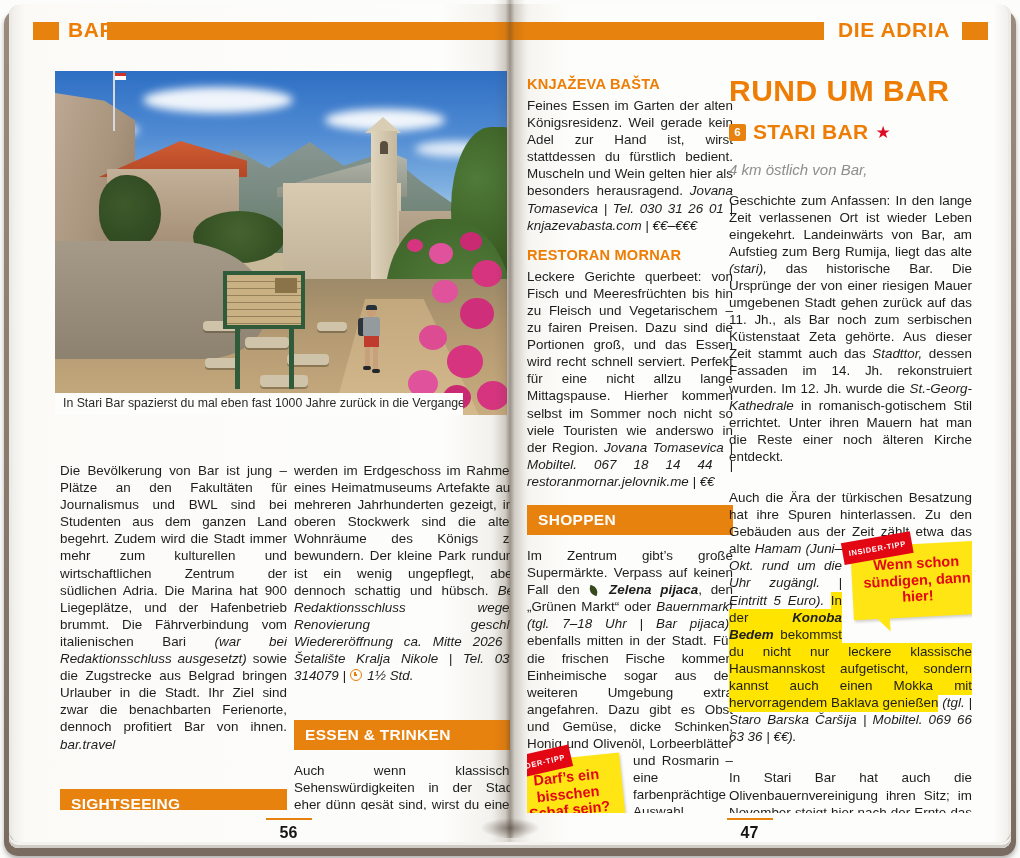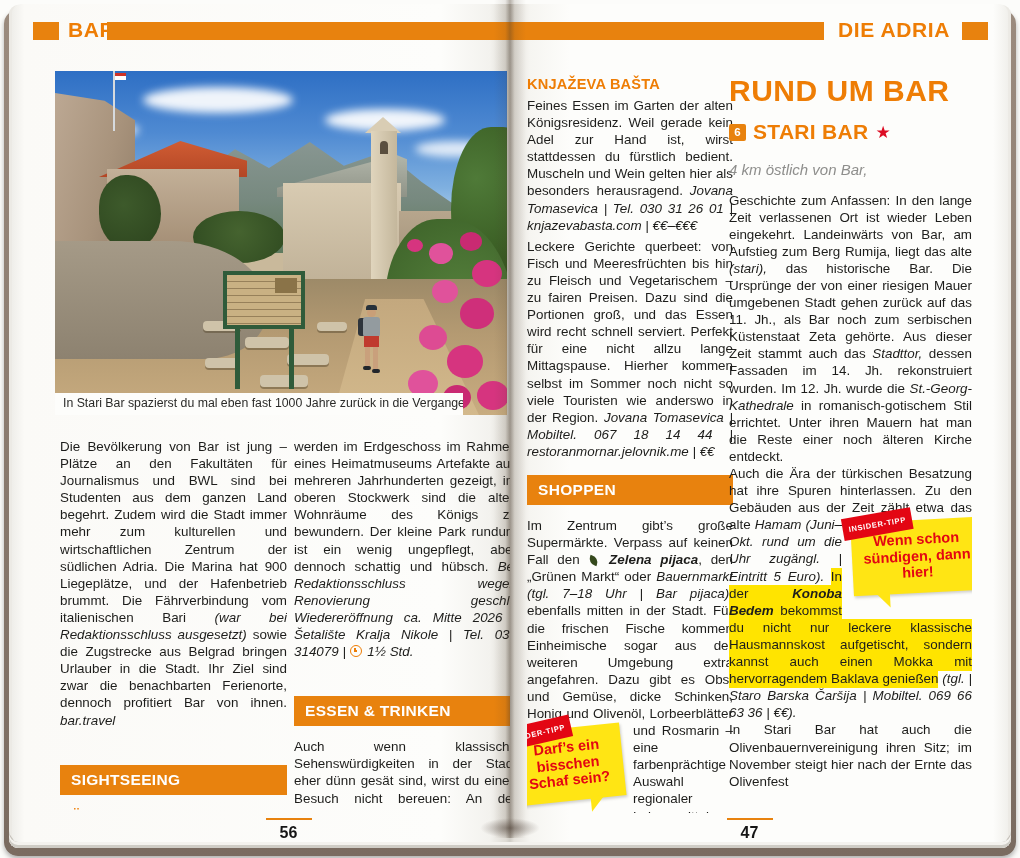--- a/index.html
+++ b/index.html
@@ -29,21 +29,21 @@
   .spine-shadow{position:absolute;left:482px;top:0;width:32px;height:838px;z-index:9;pointer-events:none;
     background:linear-gradient(90deg,transparent 0,rgba(70,55,40,.10) 35%,rgba(70,55,40,.38) 50%,rgba(70,55,40,.12) 65%,transparent 100%);}
   .spine-bottom{position:absolute;left:468px;top:818px;width:60px;height:20px;z-index:10;
     background:radial-gradient(ellipse at center,rgba(60,45,35,.5),transparent 70%);}
   
   .kicker-square{position:absolute;width:26px;height:18px;background:var(--orange);}
   .kicker-title{position:absolute;font-weight:bold;font-size:21px;letter-spacing:.6px;color:var(--orange-text);}
   .kicker-bar{position:absolute;height:18px;background:var(--orange);}
   
   .body-text{font-size:13.4px;line-height:17.1px;text-align:justify;color:#1d1d1b;
-    hyphens:auto;-webkit-hyphens:auto;overflow-wrap:break-word;}
+    hyphens:auto;-webkit-hyphens:auto;overflow-wrap:break-word;margin-top:24px;}
   .section-box{background:var(--orange);color:#fff;font-weight:bold;font-size:15.5px;
     letter-spacing:.3px;padding:6px 6px 6px 11px;}
   .poi-heading{color:var(--orange-text);font-weight:bold;font-size:14.6px;letter-spacing:.2px;line-height:18px;}
   .i{font-style:italic;}
   .bi{font-style:italic;font-weight:bold;}
   .hl,.hli,.hlbi{background:var(--hl);padding:1px 0 2px;box-decoration-break:clone;-webkit-box-decoration-break:clone;}
   .hlbi{font-style:italic;font-weight:bold;}
   .mt-sec{margin-top:36px;}
   .mt-sec-sm{margin-top:15px;}
   .mt-h{margin-top:12px;}
@@ -241,20 +241,21 @@
   </div>
 
   <div class="page page-right">
     <div class="kicker-bar" style="left:0;top:18px;width:314px"></div>
     <div class="kicker-title" style="left:328px;top:14px">DIE ADRIA</div>
     <div class="kicker-square" style="left:452px;top:18px"></div>
 
     <div class="col rcol-a">
       <div class="poi-heading">KNJAŽEVA BAŠTA</div>
       <p class="body-text mt-p"><span>Feines Essen im Garten der alten Königsresidenz. Weil gerade kein Adel zur Hand ist, wirst stattdessen du fürstlich bedient. Muscheln und Wein gelten hier als besonders herausragend. </span><span class="i">Jovana Tomasevica | Tel. 030 31 26 01 | knjazevabasta.com | €€–€€€</span></p>
+      <div class="poi-heading mt-h">RESTORAN MORNAR</div>
       <p class="body-text mt-p"><span>Leckere Gerichte querbeet: von Fisch und Meeresfrüchten bis hin zu Fleisch und Vegetarischem – zu fairen Preisen. Dazu sind die Portionen groß, und das Essen wird recht schnell serviert. Perfekt für eine nicht allzu lange Mittagspause. Hierher kommen selbst im Sommer noch nicht so viele Touristen wie anderswo in der Region. </span><span class="i">Jovana Tomasevica | Mobiltel. 067 18 14 44 | restoranmornar.jelovnik.me | €€</span></p>
       <div class="section-box mt-sec-sm">SHOPPEN</div>
       <p class="body-text mt-h"><span>Im Zentrum gibt’s große Supermärkte. Verpass auf keinen Fall den </span><span class="inline-icon leaf-icon"></span><span class="bi"> Zelena pijaca</span><span>, den „Grünen Markt“ oder </span><span class="i">Bauernmarkt (tgl. 7–18 Uhr | Bar pijaca),</span><span> ebenfalls mitten in der Stadt. Für die frischen Fische kommen Einheimische sogar aus der weiteren Umgebung extra angefahren. Dazu gibt es Obst und Gemüse, dicke Schinken, Honig und Olivenöl, Lorbeerblätter und Ros</span><span class="tip tip-left">
             <span class="tip-ribbon">INSIDER-TIPP</span>
             <span class="tip-text">Darf’s ein bisschen Schaf sein?</span>
           </span><span>marin – eine farbenprächtige Auswahl regionaler Lebensmittel. </span></p>
     </div>
 
     <div class="col rcol-b">
       <div class="big-title">RUND UM BAR</div>

